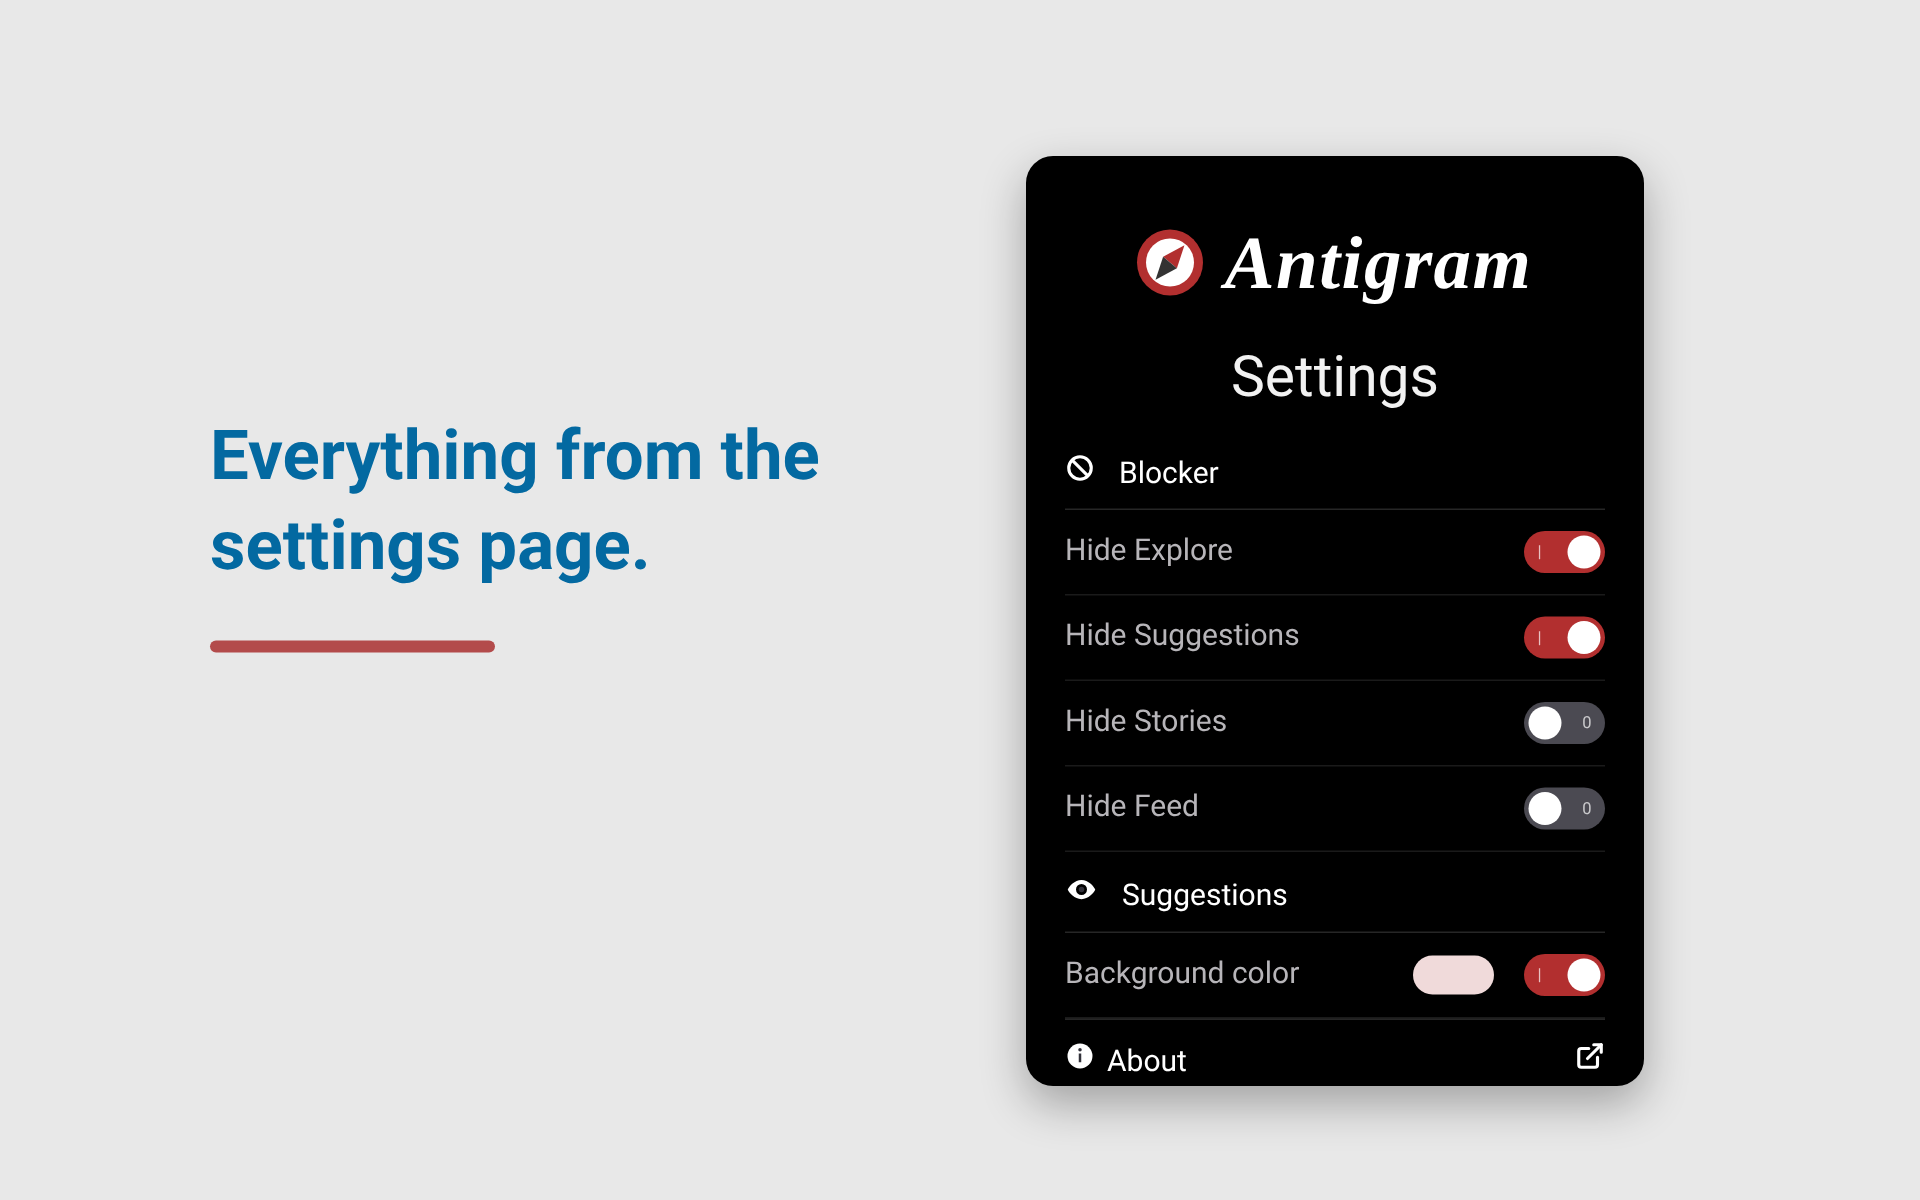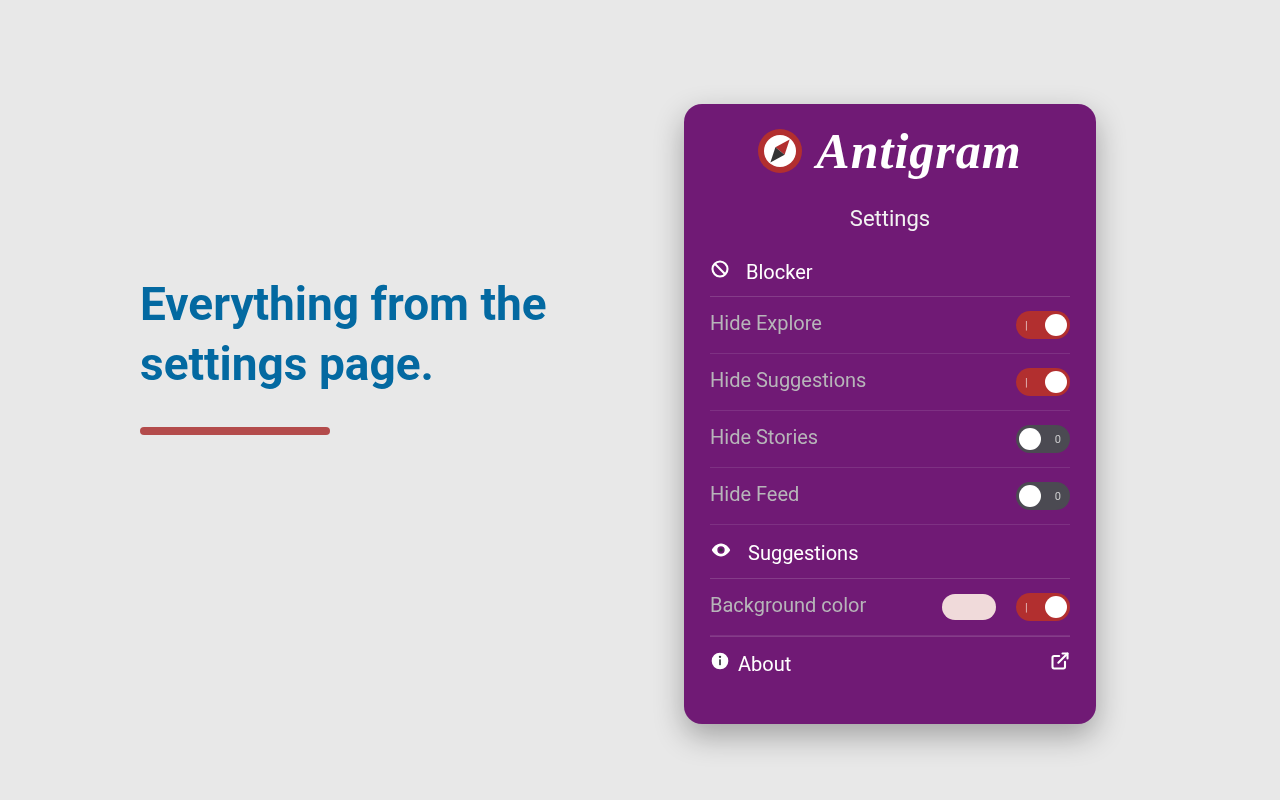--- a/index.html
+++ b/index.html
@@ -39,25 +39,25 @@
     font-size: 23px;
     color: #222;
     font-weight: 400;
   }
   .panel {
     position: absolute;
     left: 684px;
     top: 104px;
     width: 412px;
     height: 620px;
-    background: #701a75;
+    background: #000000;
     border-radius: 18px;
     box-shadow: 0 12px 30px rgba(0,0,0,0.30);
     color: #fff;
-    padding: 16px 26px 18px 26px;
+    padding: 40px 26px 18px 26px;
     display: flex;
     flex-direction: column;
   }
   .brand {
     display: flex;
     align-items: center;
     justify-content: center;
     gap: 14px;
     margin-top: 2px;
   }
@@ -97,21 +97,21 @@
   .brand-name {
     font-family: "Brush Script MT", "Segoe Script", cursive;
     font-size: 50px;
     font-weight: 700;
     font-style: italic;
     color: #fff;
     letter-spacing: 1px;
   }
   .panel h2.settings-title {
     text-align: center;
-    font-size: 22px;
+    font-size: 38px;
     font-weight: 400;
     margin-top: 26px;
     margin-bottom: 20px;
     color: #f2f2f2;
   }
   .section-header {
     display:flex;
     align-items:center;
     gap: 16px;
     font-size: 20px;

